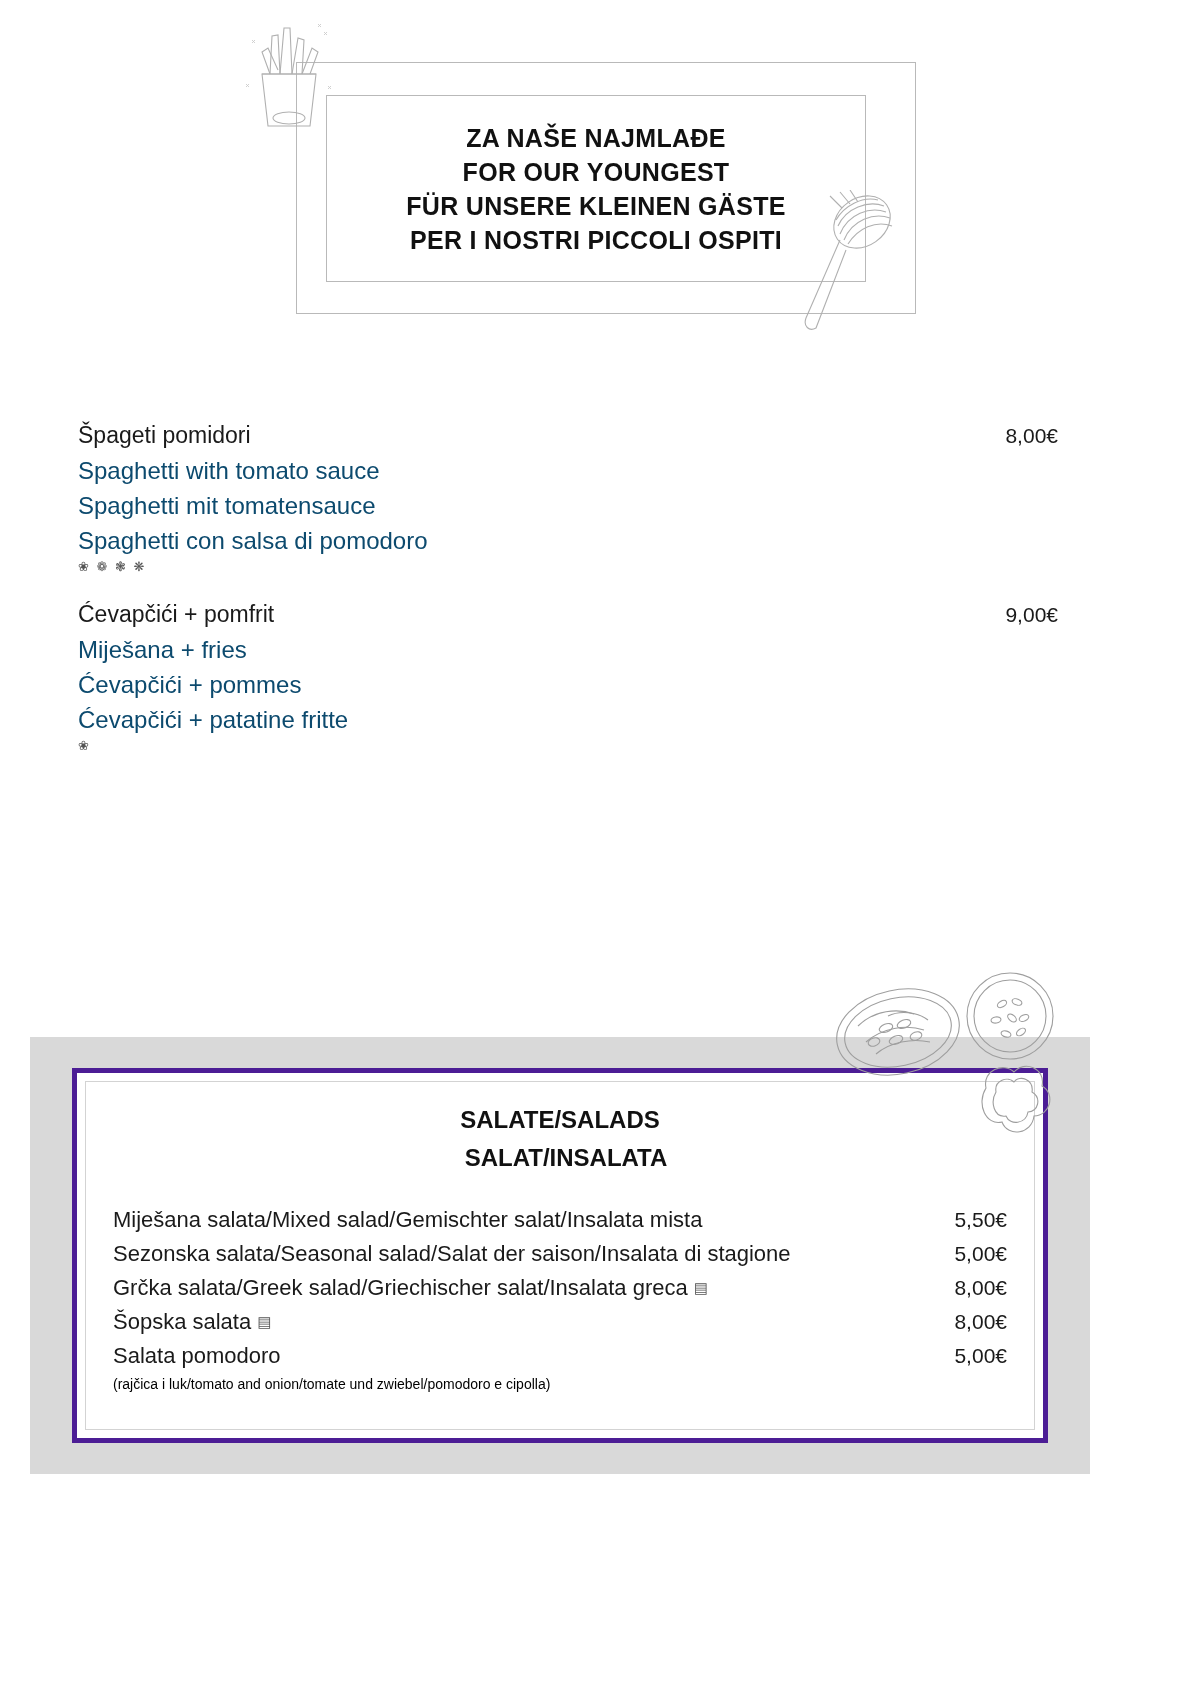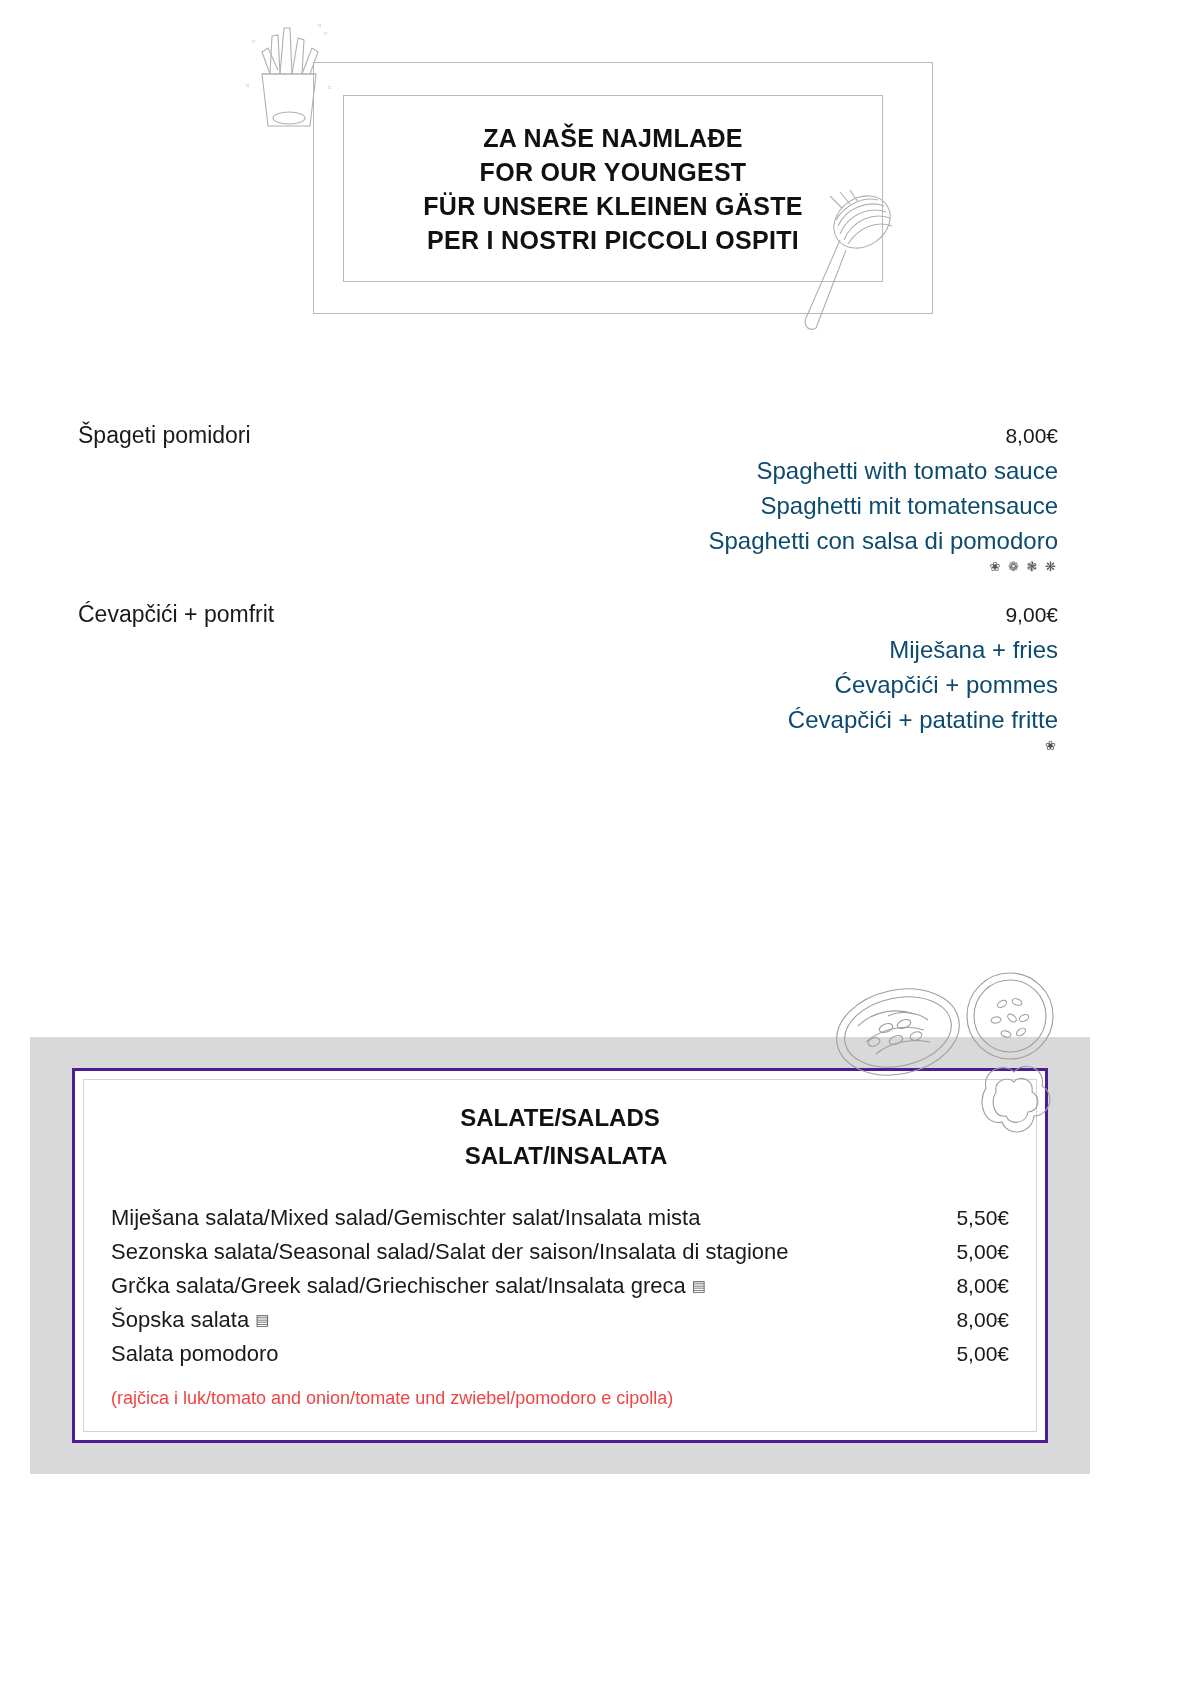--- a/index.html
+++ b/index.html
@@ -16,21 +16,20 @@
     overflow: hidden;
   }
 
   
   .header-wrap {
     position: absolute;
     left: 296px;
     top: 62px;
     width: 620px;
     height: 260px;
-    margin-left: 17px;
   }
   .header-outer {
     position: absolute;
     left: 0;
     top: 0;
     width: 620px;
     height: 252px;
     border: 1px solid #b9b9b9;
     box-sizing: border-box;
   }
@@ -67,21 +66,20 @@
   .kids-section {
     position: absolute;
     left: 78px;
     top: 418px;
     width: 1980px;
   }
   .dish {
     position: relative;
     width: 980px;
     margin-bottom: 22px;
-    text-align: right;
   }
   .dish-row {
     display: flex;
     justify-content: space-between;
     align-items: baseline;
   }
   .dish-name {
     font-size: 23px;
     line-height: 35px;
     color: #1a1a1a;
@@ -115,21 +113,21 @@
     height: 437px;
     background: #d9d9d9;
   }
   .salad-panel {
     position: absolute;
     left: 42px;
     top: 31px;
     width: 976px;
     height: 375px;
     background: #ffffff;
-    border: 3px solid #4c1d95;
+    border: 5px solid #4c1d95;
     box-sizing: border-box;
   }
   .salad-panel-inner {
     position: absolute;
     left: 8px;
     top: 8px;
     right: 8px;
     bottom: 8px;
     border: 1px solid #d3d3d3;
     box-sizing: border-box;
@@ -154,23 +152,23 @@
   .salad-name {
     font-size: 22px;
     color: #1a1a1a;
   }
   .salad-price {
     font-size: 21px;
     color: #1a1a1a;
     white-space: nowrap;
   }
   .salad-note {
-    font-size: 18px;
-    color: #ef4444;
-    margin-top: 16px;
+    font-size: 14px;
+    color: #000000;
+    margin-top: 0px;
     line-height: 22px;
   }
   .glyph {
     font-size: 15px;
     color: #555;
     vertical-align: 2px;
   }
 </style>
 </head>
 <body>

